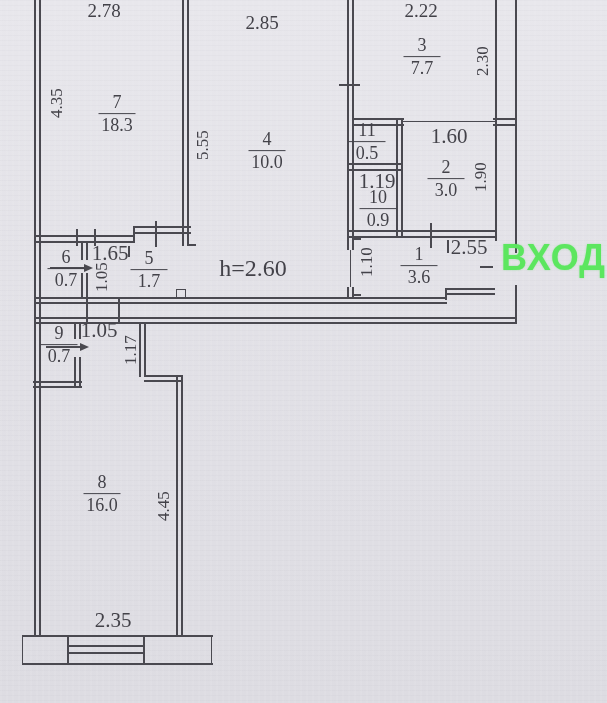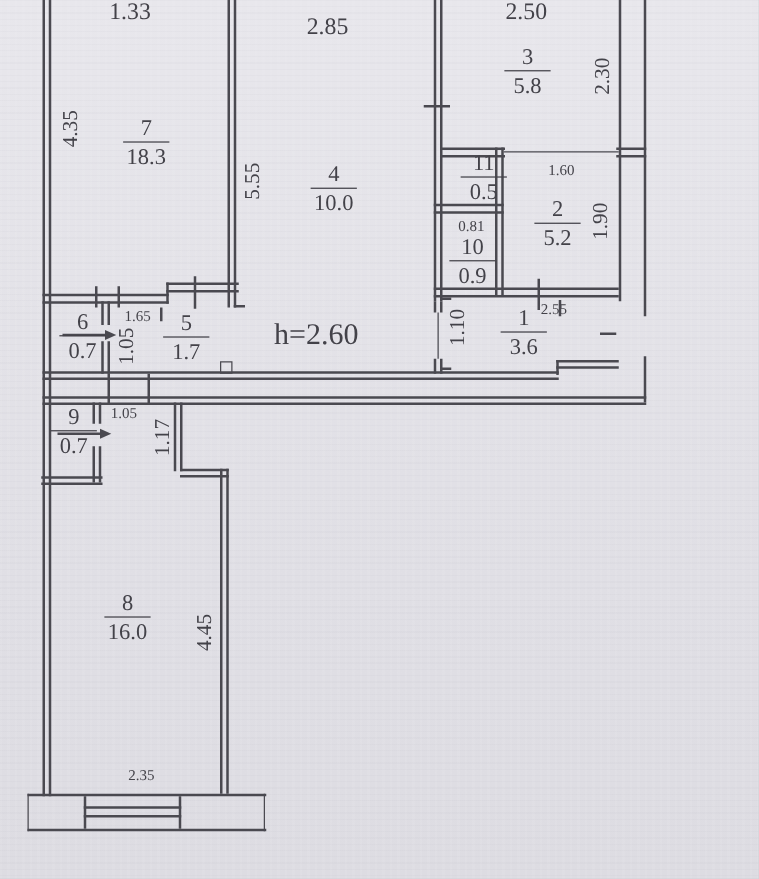--- a/index.html
+++ b/index.html
@@ -17,21 +17,21 @@
     background:
       repeating-linear-gradient(180deg, rgba(140,140,155,0.045) 0 1px, rgba(0,0,0,0) 1px 5px),
       repeating-linear-gradient(90deg, rgba(255,255,255,0.06) 0 2px, rgba(0,0,0,0) 2px 6px),
       linear-gradient(180deg,#e8e7ec 0%, #e1e0e6 55%, #dddce2 100%);
     font-family:"Liberation Serif", serif;
     color:var(--text);
   }
   .w{position:absolute;background:var(--line);}
   .hdim{
     position:absolute;transform:translate(-50%,-50%);
-    font-size:12px;line-height:1;white-space:nowrap;
+    font-size:21px;line-height:1;white-space:nowrap;
   }
   .hdim.big{font-size:19px;}
   .hdim.ceil{font-size:24px;}
   .vdim{
     position:absolute;transform:translate(-50%,-50%) rotate(-90deg);
     font-size:17px;line-height:1;white-space:nowrap;
   }
   .rlabel{
     position:absolute;transform:translate(-50%,-50%);
     display:flex;flex-direction:column;align-items:center;
@@ -54,65 +54,65 @@
     border-top:4px solid transparent;border-bottom:4px solid transparent;
     border-left:9px solid var(--line);
   }
   .lbl{z-index:3;}
 </style>
 </head>
 <body>
 
 <div id="plan">
 
-  <div class="hdim big lbl" style="left:104px;top:10px">1.33</div>
+  <div class="hdim big lbl" style="left:104px;top:10px">2.78</div>
   <div class="hdim big lbl" style="left:262px;top:22px">2.85</div>
-  <div class="hdim big lbl" style="left:421px;top:10px">2.50</div>
+  <div class="hdim big lbl" style="left:421px;top:10px">2.22</div>
 
   <div class="vdim lbl" style="left:56px;top:103px">4.35</div>
   <div class="vdim lbl" style="left:202px;top:145px">5.55</div>
   <div class="vdim lbl" style="left:482px;top:61px">2.30</div>
   <div class="vdim lbl" style="left:480px;top:177px">1.90</div>
   <div class="vdim lbl" style="left:101px;top:277px">1.05</div>
   <div class="vdim lbl" style="left:366px;top:262px">1.10</div>
   <div class="vdim lbl" style="left:130px;top:350px">1.17</div>
   <div class="vdim lbl" style="left:163px;top:506px">4.45</div>
 
   <div class="hdim lbl" style="left:449px;top:136px">1.60</div>
-  <div class="hdim lbl" style="left:377px;top:181px">0.81</div>
+  <div class="hdim lbl" style="left:377px;top:181px">1.19</div>
   <div class="hdim lbl" style="left:110px;top:253px">1.65</div>
-  <div class="hdim lbl" style="left:443px;top:247px">2.55</div>
+  <div class="hdim lbl" style="left:469px;top:247px">2.55</div>
   <div class="hdim lbl" style="left:99px;top:330px">1.05</div>
   <div class="hdim lbl" style="left:113px;top:620px">2.35</div>
 
   <div class="hdim ceil lbl" style="left:253px;top:268px">h=2.60</div>
 
   <div class="rlabel lbl" style="left:117px;top:114px">
     <span class="num">7</span>
     <span class="area">18.3</span>
   </div>
   <div class="rlabel lbl" style="left:267px;top:151px">
     <span class="num">4</span>
     <span class="area">10.0</span>
   </div>
   <div class="rlabel lbl" style="left:422px;top:57px">
     <span class="num">3</span>
-    <span class="area">5.8</span>
-  </div>
-  <div class="rlabel lbl" style="left:387px;top:142px">
+    <span class="area">7.7</span>
+  </div>
+  <div class="rlabel lbl" style="left:367px;top:142px">
     <span class="num">11</span>
     <span class="area">0.5</span>
   </div>
   <div class="rlabel lbl" style="left:378px;top:209px">
     <span class="num">10</span>
     <span class="area">0.9</span>
   </div>
   <div class="rlabel lbl" style="left:446px;top:179px">
     <span class="num">2</span>
-    <span class="area">5.2</span>
+    <span class="area">3.0</span>
   </div>
   <div class="rlabel lbl" style="left:66px;top:269px">
     <span class="num">6</span>
     <span class="area">0.7</span>
   </div>
   <div class="rlabel lbl" style="left:149px;top:270px">
     <span class="num">5</span>
     <span class="area">1.7</span>
   </div>
   <div class="rlabel lbl" style="left:419px;top:266px">
@@ -121,20 +121,21 @@
   </div>
   <div class="rlabel lbl" style="left:59px;top:345px">
     <span class="num">9</span>
     <span class="area">0.7</span>
   </div>
   <div class="rlabel lbl" style="left:102px;top:494px">
     <span class="num">8</span>
     <span class="area">16.0</span>
   </div>
 
+  <div class="entrance">ВХОД</div>
 
   <div class="arrow-line" style="left:50px;top:267px;width:36px"></div>
   <div class="arrow-head" style="left:84px;top:264px"></div>
   <div class="arrow-line" style="left:46px;top:346px;width:36px"></div>
   <div class="arrow-head" style="left:80px;top:343px"></div>
 
   <div class="bump"></div>
 <div class="w" style="left: 34px; top: 0px; width: 2px; height: 637px;"></div>
     <div class="w" style="left: 39px; top: 0px; width: 2px; height: 637px;"></div>
     <div class="w" style="left: 182px; top: 0px; width: 2px; height: 246px;"></div>

